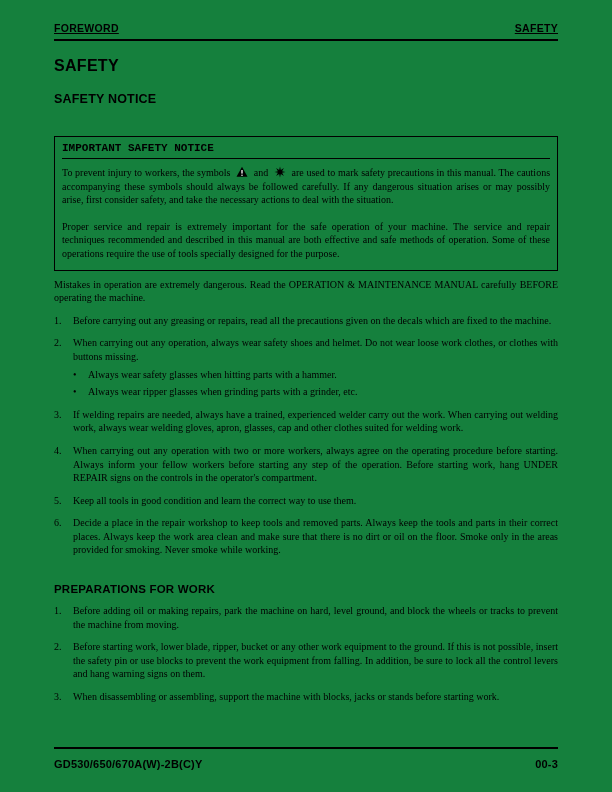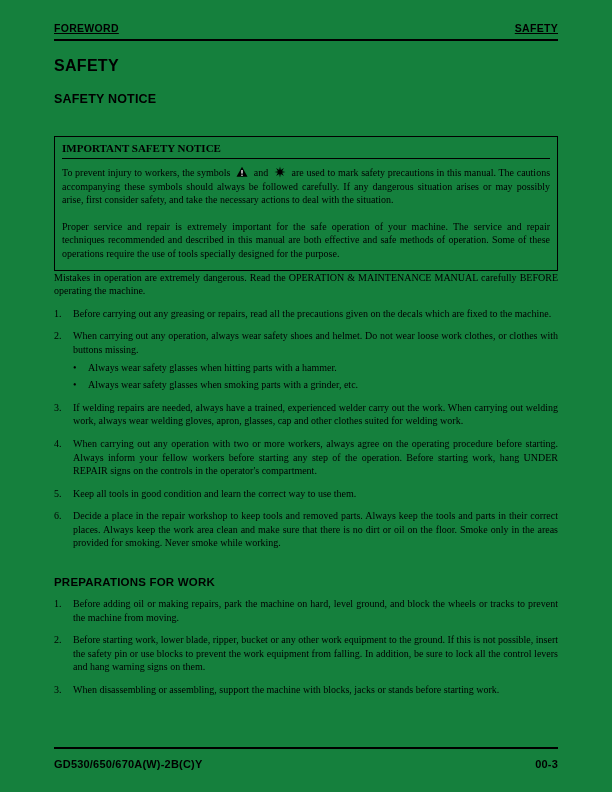--- a/index.html
+++ b/index.html
@@ -32,40 +32,41 @@
     font-weight: bold; font-size: 12.5px; letter-spacing: .2px;
     margin-top: 17px;
   }
   
   .notice-box {
     border: 1.5px solid #000;
     margin-top: 30px;
     padding: 5px 7px 9px 7px;
   }
   .notice-box .box-title {
-    font-family: Liberation Serif, serif;
+    font-family: Liberation Mono, monospace;
     font-weight: bold; font-size: 11px;
     border-bottom: 1px solid #000;
     padding-bottom: 4px;
   }
   .box-para {
     font-size: 10px; line-height: 1.36; text-align: justify;
     margin-top: 7px;
   }
   .box-para + .box-para { margin-top: 13px; }
   .sym { display: inline-block; vertical-align: -2px; margin: 0 3px; }
   
   .sec-heading {
     font-family: "Liberation Sans", sans-serif;
     font-weight: bold; font-size: 11.5px; letter-spacing: .2px;
     margin-top: 14px;
   }
   .sec-heading.prep { margin-top: 26px; }
   .intro {
     font-size: 10px; line-height: 1.36; text-align: justify;
+    margin-top: 7px;
   }
   
   .list { margin-top: 4px; }
   .li {
     display: flex; align-items: flex-start;
     font-size: 10px; line-height: 1.36;
     margin-top: 9px;
   }
   .li .num { flex: 0 0 19px; }
   .li .txt { flex: 1 1 auto; text-align: justify; font-family: Liberation Serif, serif; }
@@ -121,21 +122,21 @@
     <div class="li">
       <span class="num">2.</span>
       <span class="txt">When carrying out any operation, always wear safety shoes and helmet. Do not wear loose work clothes, or clothes with buttons missing.</span>
     </div>
     <div class="li sub">
       <span class="num">•</span>
       <span class="txt">Always wear safety glasses when hitting parts with a hammer.</span>
     </div>
     <div class="li sub">
       <span class="num">•</span>
-      <span class="txt">Always wear safety glasses when smoking parts with a grinder, etc.</span>
+      <span class="txt">Always wear ripper glasses when grinding parts with a grinder, etc.</span>
     </div>
     <div class="li">
       <span class="num">3.</span>
       <span class="txt">If welding repairs are needed, always have a trained, experienced welder carry out the work. When carrying out welding work, always wear welding gloves, apron, glasses, cap and other clothes suited for welding work.</span>
     </div>
     <div class="li">
       <span class="num">4.</span>
       <span class="txt">When carrying out any operation with two or more workers, always agree on the operating procedure before starting. Always inform your fellow workers before starting any step of the operation. Before starting work, hang UNDER REPAIR signs on the controls in the operator's compartment.</span>
     </div>
     <div class="li">

